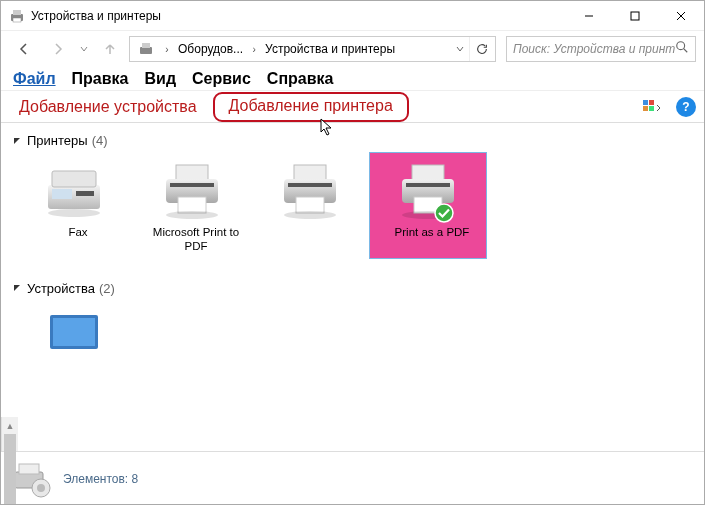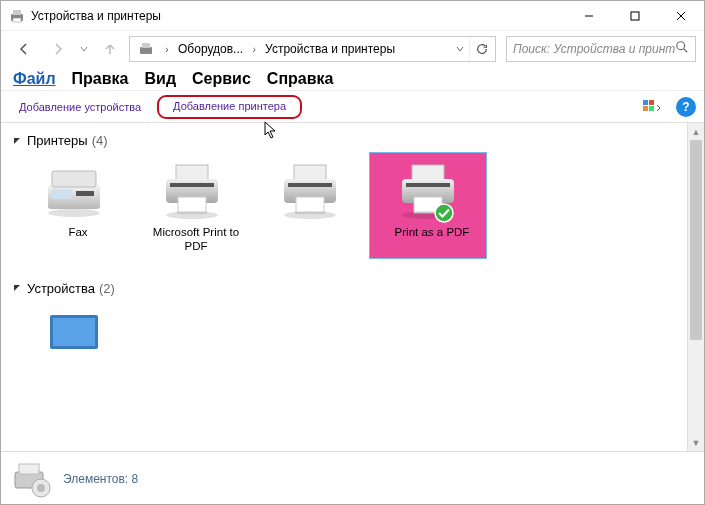--- a/index.html
+++ b/index.html
@@ -22,27 +22,27 @@
 .addr-refresh { width: 24px; height: 24px; display: flex; align-items: center; justify-content: center; color: #444; border-left: 1px solid #eee; }
 .search-box { width: 190px; height: 26px; border: 1px solid #ccc; margin-left: 6px; display: flex; align-items: center; padding: 0 6px; }
 .search-input { flex: 1; border: none; outline: none; font-size: 12px; color: #666; font-style: italic; background: transparent; }
 .search-input::placeholder { color: #888; font-style: italic; }
 .search-icon { width: 14px; height: 14px; color: #555; }
 .menu-row { height: 24px; display: flex; align-items: center; padding: 0 4px; background: #fff; border-bottom: 1px solid #eee; }
 .menu-item { font-size: 16px; padding: 2px 8px; color: #000; font-weight: bold; }
 .menu-item .ul { text-decoration: underline; }
 .menu-item.active { color: #1a5fb4; }
 .toolbar-row { height: 32px; display: flex; align-items: center; padding: 0 8px; background: #fff; border-bottom: 1px solid #ddd; }
-.toolbar-cmd { font-size: 11px; color: #4c1d95; padding: 3px 10px; margin-right: 6px; }
+.toolbar-cmd { font-size: 16px; color: #b91c1c; padding: 3px 10px; margin-right: 6px; }
 .toolbar-cmd.highlighted { border: 2.5px solid #c01020; border-radius: 9px; padding: 3px 14px 5px 14px; position: relative; }
 .cursor-pointer { position: absolute; left: 104px; top: 24px; pointer-events: none; }
 .toolbar-spacer { flex: 1; }
 .view-btn { width: 28px; height: 24px; display: flex; align-items: center; justify-content: center; margin-right: 10px; }
 .help-btn { width: 20px; height: 20px; border-radius: 50%; background: #1e88e5; color: #fff; display: flex; align-items: center; justify-content: center; font-size: 12px; font-weight: bold; }
-.content-wrap { display: flex; height: calc(504px - 30px - 36px - 24px - 32px - 54px); }
+.content-wrap { display: flex; height: calc(504px - 30px - 36px - 24px - 32px - 54px); flex-direction: column; }
 .content { flex: 1; overflow: hidden; padding: 4px 10px; background: #fff; }
 .scrollbar { width: 17px; background: #f0f0f0; border-left: 1px solid #e0e0e0; display: flex; flex-direction: column; }
 .scroll-btn { height: 17px; display: flex; align-items: center; justify-content: center; color: #888; font-size: 9px; }
 .scroll-track { flex: 1; position: relative; }
 .scroll-thumb { position: absolute; top: 0; left: 2px; right: 2px; height: 200px; background: #c8c8c8; }
 .group-header { display: flex; align-items: center; font-size: 13px; padding: 6px 0 4px 0; color: #000; }
 .caret { width: 12px; height: 12px; margin-right: 4px; }
 .group-name { color: #000; }
 .group-count { color: #666; margin-left: 4px; }
 .items-row { display: flex; flex-wrap: wrap; gap: 0; padding-left: 4px; }

